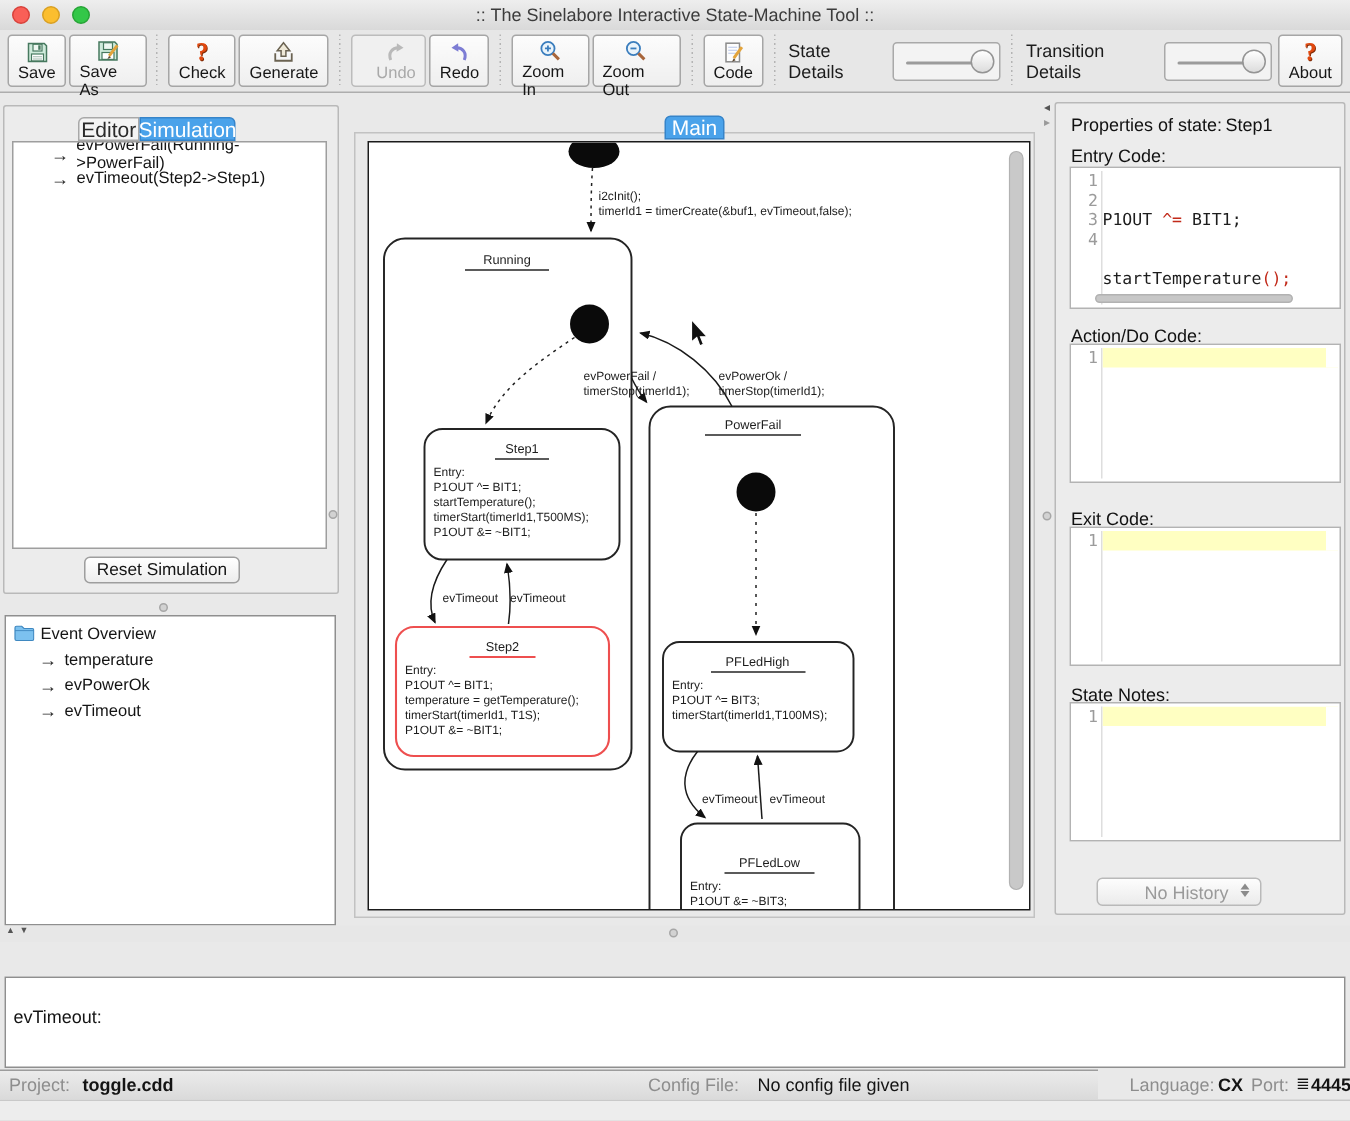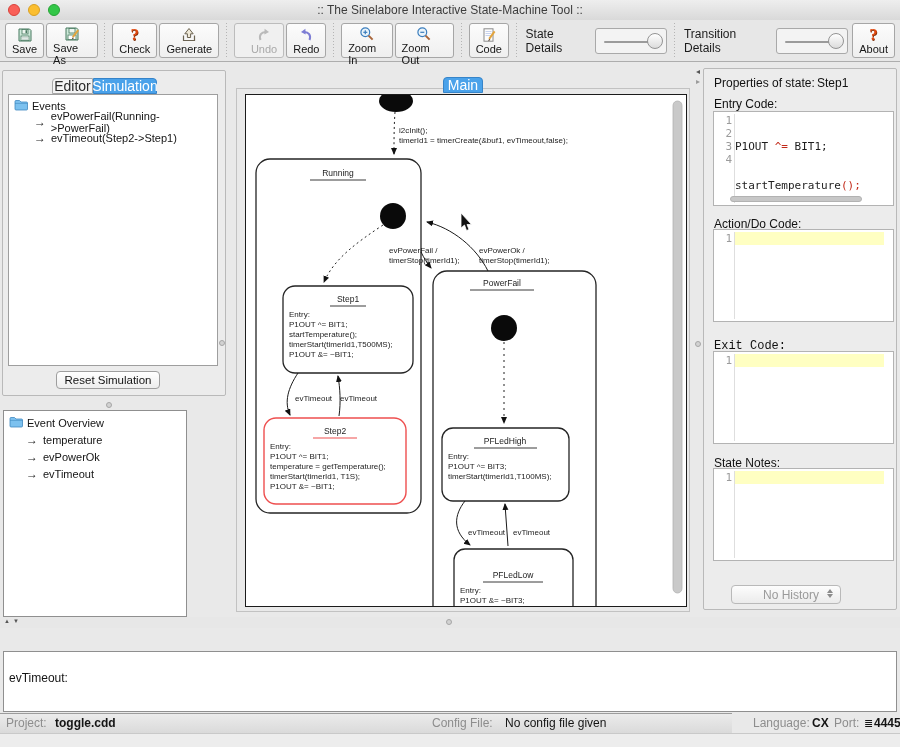--- a/index.html
+++ b/index.html
@@ -211,43 +211,36 @@
   </div>
 
   <div class="panelframe" style="left:2px;top:70px;width:224px;height:326px;"></div>
   <div class="tab inactive" style="left:52px;top:78px;width:41px;">
     <span>Editor</span>
   </div>
   <div class="tab active" style="left:93px;top:78px;width:64px;">
     <span>Simulation</span>
   </div>
   <div class="whitebox" style="left:8px;top:94px;width:210px;height:272px;">
-    <div class="treerow" style="padding-left:5px;margin-top:3px;">
-      <span><svg width="14" height="12" viewBox="0 0 14 12">
-            <path d="M1 2.5Q1 1.5 2 1.5H5.5L7 3H12.5Q13.5 3 13.5 4V10Q13.5 11 12.5 11H2Q1 11 1 10Z" fill="#7cc1ef" stroke="#3f88c0" stroke-width="0.8"></path>
-            <line x1="1" y1="4.4" x2="13.5" y2="4.4" stroke="#3f88c0" stroke-width="0.6"></line>
-          </svg></span>
-      <span>Events</span>
-    </div>
     <div class="treerow" style="padding-left:24px;">
       <span class="arrowglyph">→</span>
       <span>evPowerFail(Running-&gt;PowerFail)</span>
     </div>
     <div class="treerow" style="padding-left:24px;">
       <span class="arrowglyph">→</span>
       <span>evTimeout(Step2-&gt;Step1)</span>
     </div>
   </div>
   <div class="btn" style="position:absolute;left:56px;top:371px;width:104px;height:18px;">
     <span>Reset Simulation</span>
   </div>
   <span class="knob" style="left:106px;top:402px;"></span>
   <span class="knob" style="left:219px;top:340px;"></span>
 
-  <div class="whitebox" style="left:3px;top:410px;width:184px;height:207px;border-color:#8f8f8f;">
+  <div class="whitebox" style="left:3px;top:410px;width:221px;height:207px;border-color:#8f8f8f;">
     <div class="treerow" style="padding-left:5px;margin-top:4px;">
       <span><svg width="14" height="12" viewBox="0 0 14 12">
             <path d="M1 2.5Q1 1.5 2 1.5H5.5L7 3H12.5Q13.5 3 13.5 4V10Q13.5 11 12.5 11H2Q1 11 1 10Z" fill="#7cc1ef" stroke="#3f88c0" stroke-width="0.8"></path>
             <line x1="1" y1="4.4" x2="13.5" y2="4.4" stroke="#3f88c0" stroke-width="0.6"></line>
           </svg></span>
       <span>Event Overview</span>
     </div>
     <div class="treerow" style="padding-left:21px;height:17px;">
       <span class="arrowglyph">→</span>
       <span>temperature</span>
@@ -382,21 +375,21 @@
       </div>
       <div class="hscroll"></div>
     </div>
 
     <span class="rlabel" style="left:10px;top:148px;">Action/Do Code:</span>
     <div class="editor" style="left:9px;top:160px;height:93px;">
       <div class="gutter">1</div>
       <div class="codebody"><div class="cl hl"></div></div>
     </div>
 
-    <span class="rlabel" style="left:10px;top:270px;font-family:Liberation Mono, monospace;">Exit Code:</span>
+    <span class="rlabel" style="left:10px;top:270px;">Exit Code:</span>
     <div class="editor" style="left:9px;top:282px;height:93px;">
       <div class="gutter">1</div>
       <div class="codebody"><div class="cl hl"></div></div>
     </div>
 
     <span class="rlabel" style="left:10px;top:387px;">State Notes:</span>
     <div class="editor" style="left:9px;top:399px;height:93px;">
       <div class="gutter">1</div>
       <div class="codebody"><div class="cl hl"></div></div>
     </div>

